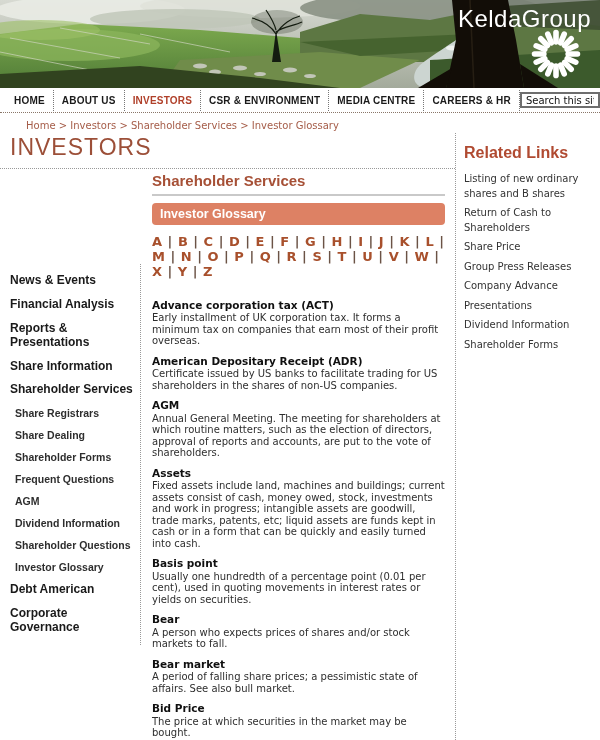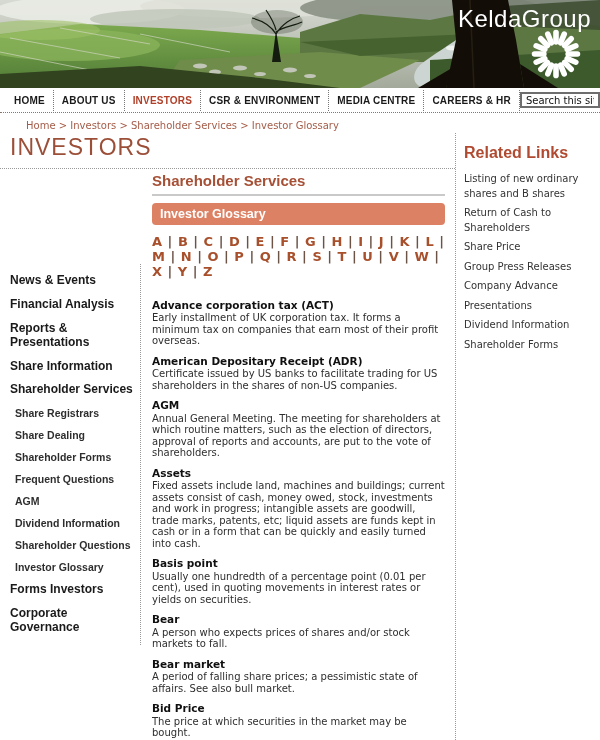--- a/index.html
+++ b/index.html
@@ -192,21 +192,21 @@
             <div class="side-item top">Share Information</div>
             <div class="side-item top">Shareholder Services</div>
             <div class="side-item sub">Share Registrars</div>
             <div class="side-item sub">Share Dealing</div>
             <div class="side-item sub">Shareholder Forms</div>
             <div class="side-item sub">Frequent Questions</div>
             <div class="side-item sub">AGM</div>
             <div class="side-item sub">Dividend Information</div>
             <div class="side-item sub">Shareholder Questions</div>
             <div class="side-item sub">Investor Glossary</div>
-            <div class="side-item top">Forms Investors</div>
+            <div class="side-item top">Debt American</div>
             <div class="side-item top">Corporate Governance</div>
           </div>
 
         <div class="main">
           <div class="section-title">Shareholder Services</div>
           <div class="glossary-banner">Investor Glossary</div>
 
           <div class="alphabet">
             
           <span class="al">A</span><span class="al">B</span><span class="al">C</span><span class="al">D</span><span class="al">E</span><span class="al">F</span><span class="al">G</span><span class="al">H</span><span class="al">I</span><span class="al">J</span><span class="al">K</span><span class="al">L</span><span class="al">M</span><span class="al">N</span><span class="al">O</span><span class="al">P</span><span class="al">Q</span><span class="al">R</span><span class="al">S</span><span class="al">T</span><span class="al">U</span><span class="al">V</span><span class="al">W</span><span class="al">X</span><span class="al">Y</span><span class="al">Z</span></div>

